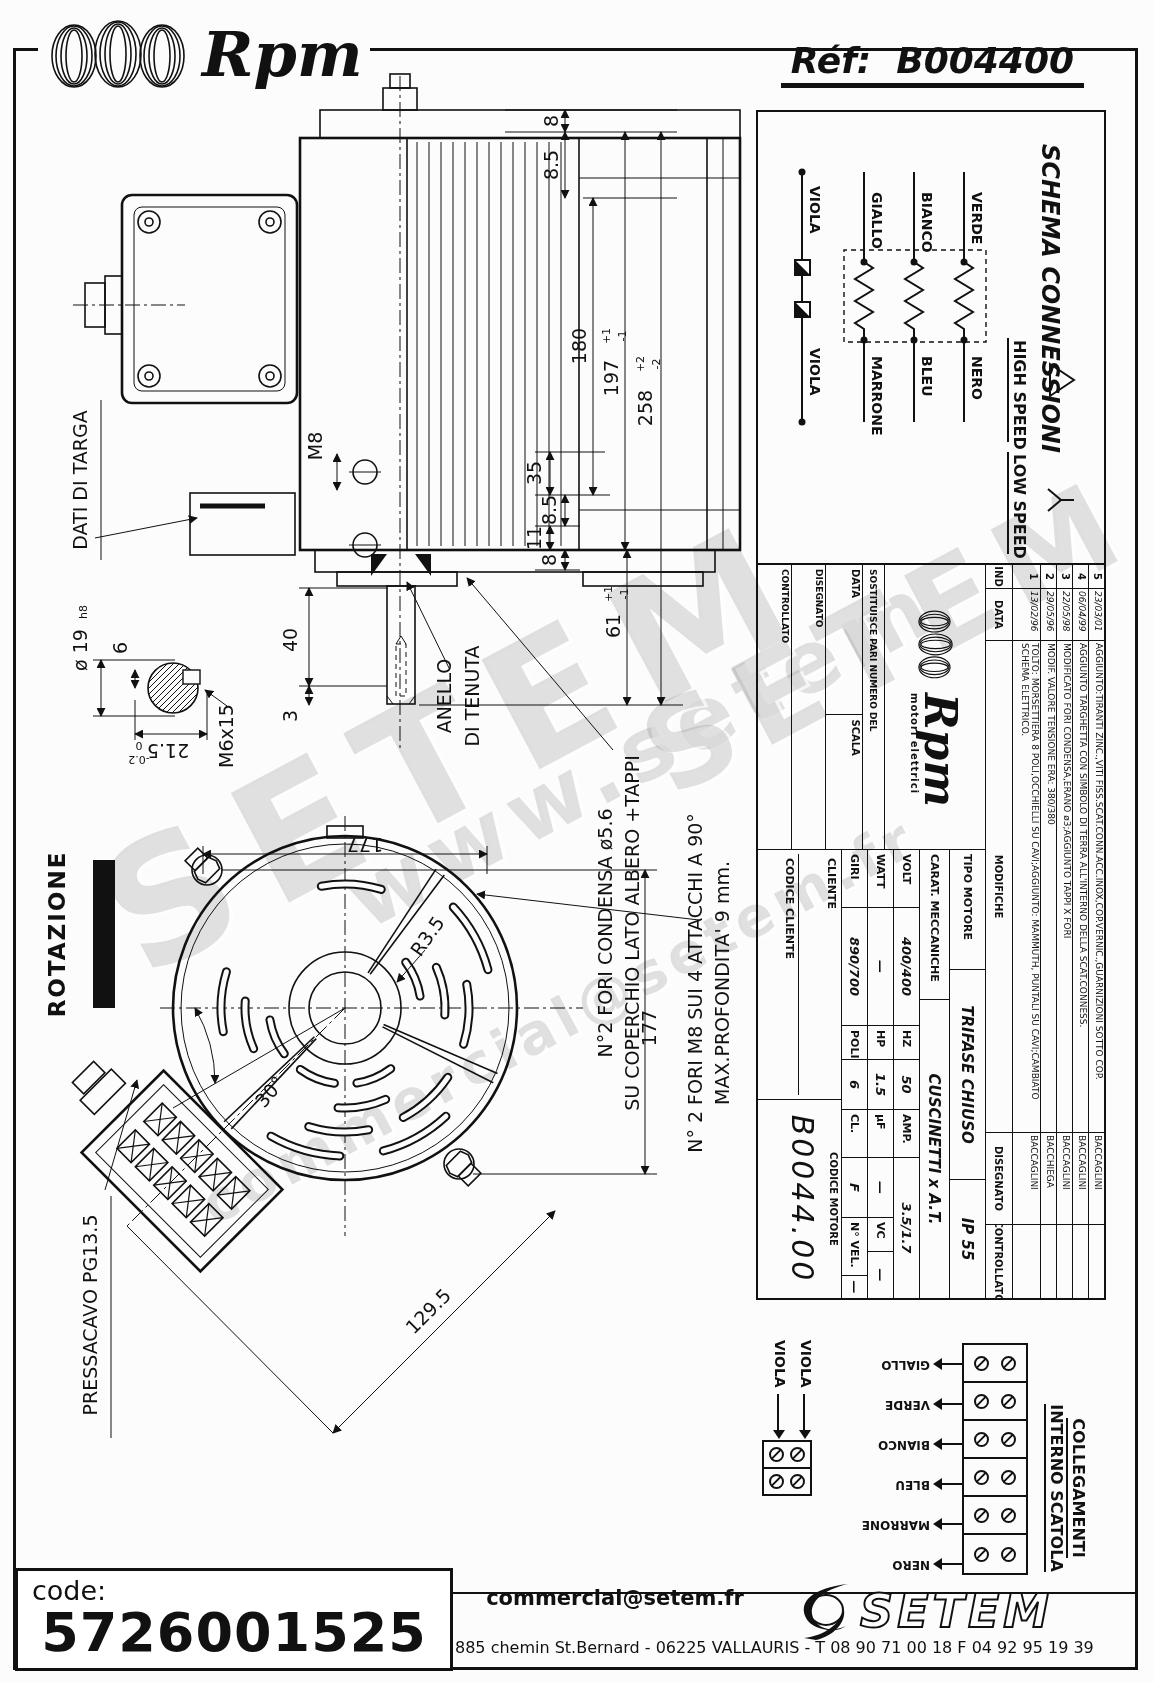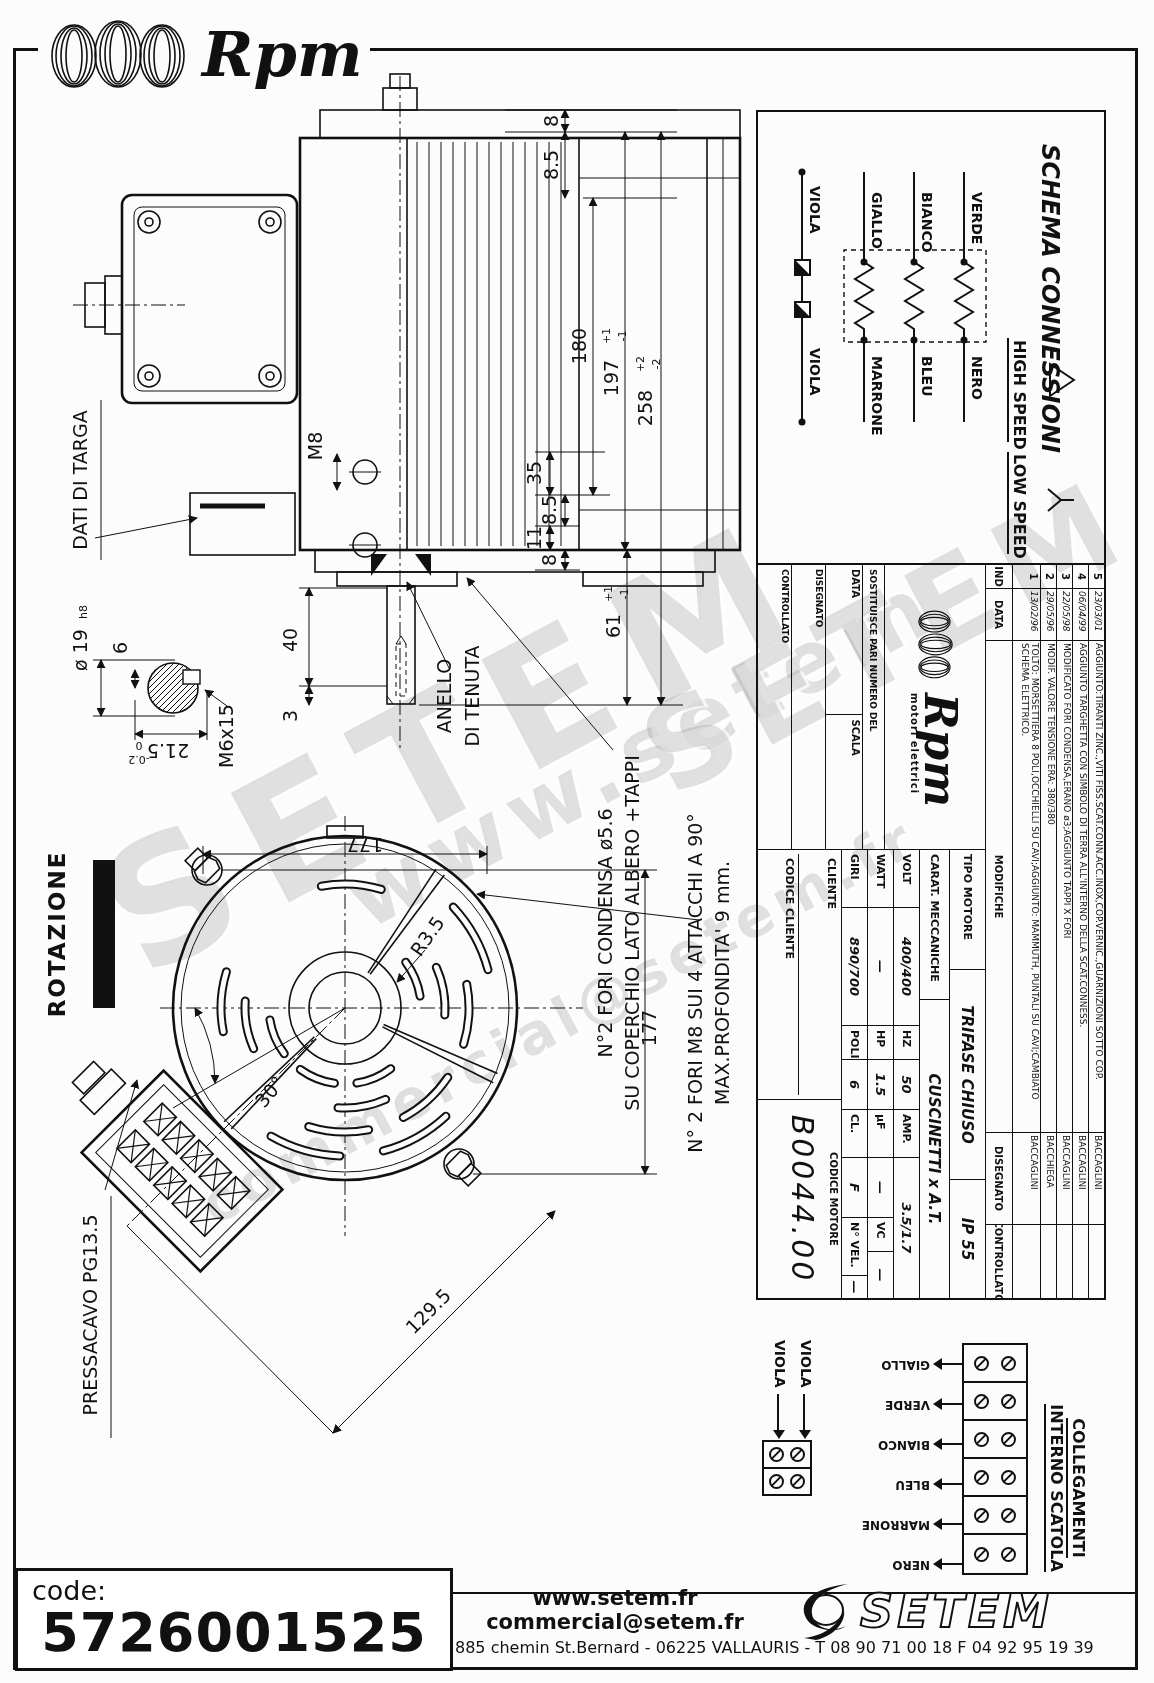--- a/index.html
+++ b/index.html
@@ -130,20 +130,23 @@
           <ellipse cx="72" cy="34" rx="13" ry="30"></ellipse>
           <ellipse cx="72" cy="34" rx="18" ry="32"></ellipse>
           <ellipse cx="72" cy="34" rx="23" ry="33"></ellipse>
         <ellipse cx="116" cy="36" rx="8" ry="26"></ellipse>
           <ellipse cx="116" cy="36" rx="13" ry="28"></ellipse>
           <ellipse cx="116" cy="36" rx="18" ry="30"></ellipse>
           <ellipse cx="116" cy="36" rx="22" ry="31"></ellipse>
       </g>
     </svg>
     <span class="rpm">Rpm</span>
+  </div>
+  <div class="ref">
+    <span>Réf:</span>&nbsp;&nbsp;<span>B004400</span>
   </div>
 
   <svg class="dwg" width="1093" height="1546" viewBox="0 0 1093 1546">
     <defs>
       <marker id="ar" viewBox="0 0 10 10" refX="9" refY="5" markerWidth="9" markerHeight="9" orient="auto-start-reverse">
         <path d="M0,0L10,5L0,10z" fill="#111"></path>
       </marker>
       <clipPath id="shc">
           <circle cx="138" cy="640" r="25"></circle>
         </clipPath>
@@ -726,21 +729,20 @@
           <div class="scr"></div>
         </div>
     </div>
   </div>
 
   <div class="codebox">
     <div class="clab">code:</div>
     <div class="cval2">5726001525</div>
   </div>
   <div class="fcenter">
-    <div class="w1">www.setem.fr</div>
     <div class="w2">commercial@setem.fr</div>
   </div>
   <div class="faddr">885 chemin St.Bernard  -  06225 VALLAURIS  -  T 08 90 71 00 18   F 04 92 95 19 39</div>
   <div class="slogo">
     <svg width="70" height="62" viewBox="0 0 70 62">
       <ellipse cx="36" cy="30" rx="17" ry="15" fill="none" stroke="#111" stroke-width="2"></ellipse>
       <path d="M58,4 C22,8 8,22 16,38 C22,50 46,54 56,46 C38,54 24,46 22,34 C20,18 40,8 58,4 Z" fill="#111"></path>
       <path d="M14,58 C34,56 50,44 54,30 C56,42 44,56 26,60 Z" fill="#111"></path>
     </svg>
     <span class="stext">SETEM</span>

